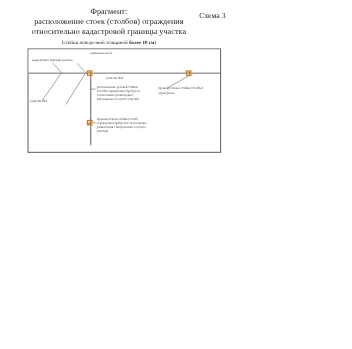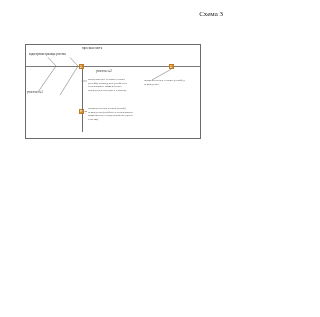--- a/index.html
+++ b/index.html
@@ -38,21 +38,21 @@
   #subtitle {
     font-size: 4.6px;
     line-height: 7px;
     margin-top: 1px;
     white-space: nowrap;
   }
   #subtitle .bold { font-weight: bold; }
 
   #scheme-label {
     position: absolute;
-    right: 1px;
+    right: 19px;
     top: 4px;
     font-size: 7px;
     line-height: 9px;
     white-space: nowrap;
   }
 
   
   #diagram-frame {
     position: absolute;
     left: 25px;
@@ -172,20 +172,26 @@
   }
   #callout-bottom {
     left: 62px;
     top: 62px;
   }
 </style>
 </head>
 <body>
 
 <div id="header">
+  <div id="title-block">
+    <div class="title-line">Фрагмент:</div>
+    <div class="title-line">расположение стоек (столбов) ограждения</div>
+    <div class="title-line">относительно кадастровой границы участка</div>
+    <div id="subtitle"><span>(стойки поперечной толщиной </span><span class="bold">более 10 см</span><span>)</span></div>
+  </div>
   <div id="scheme-label">Схема 3</div>
 </div>
 
 <div id="diagram-frame">
 
   <div id="road-band"></div>
   <div id="road-line"></div>
 
   <div class="lbl" id="lbl-road">проезжая часть</div>
   <div class="lbl" id="lbl-cad-border">кадастровая граница участка</div>

